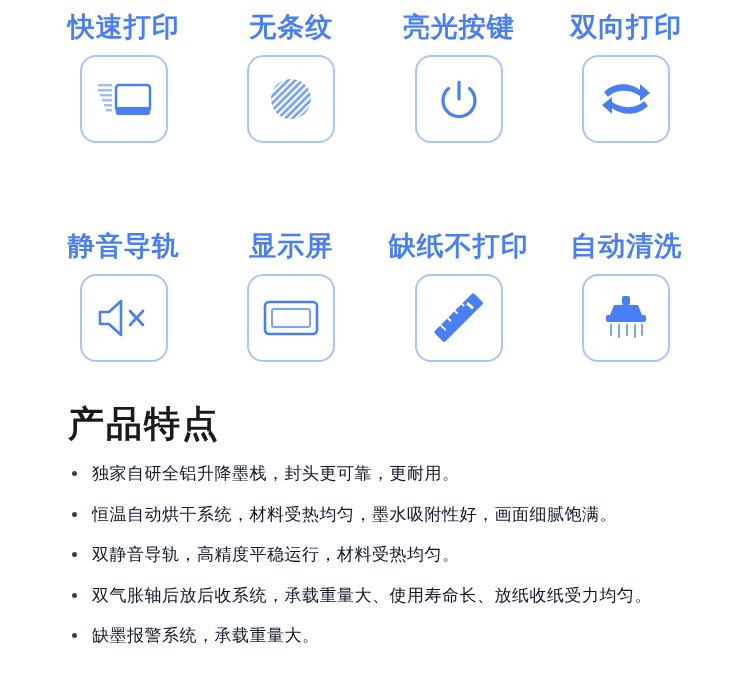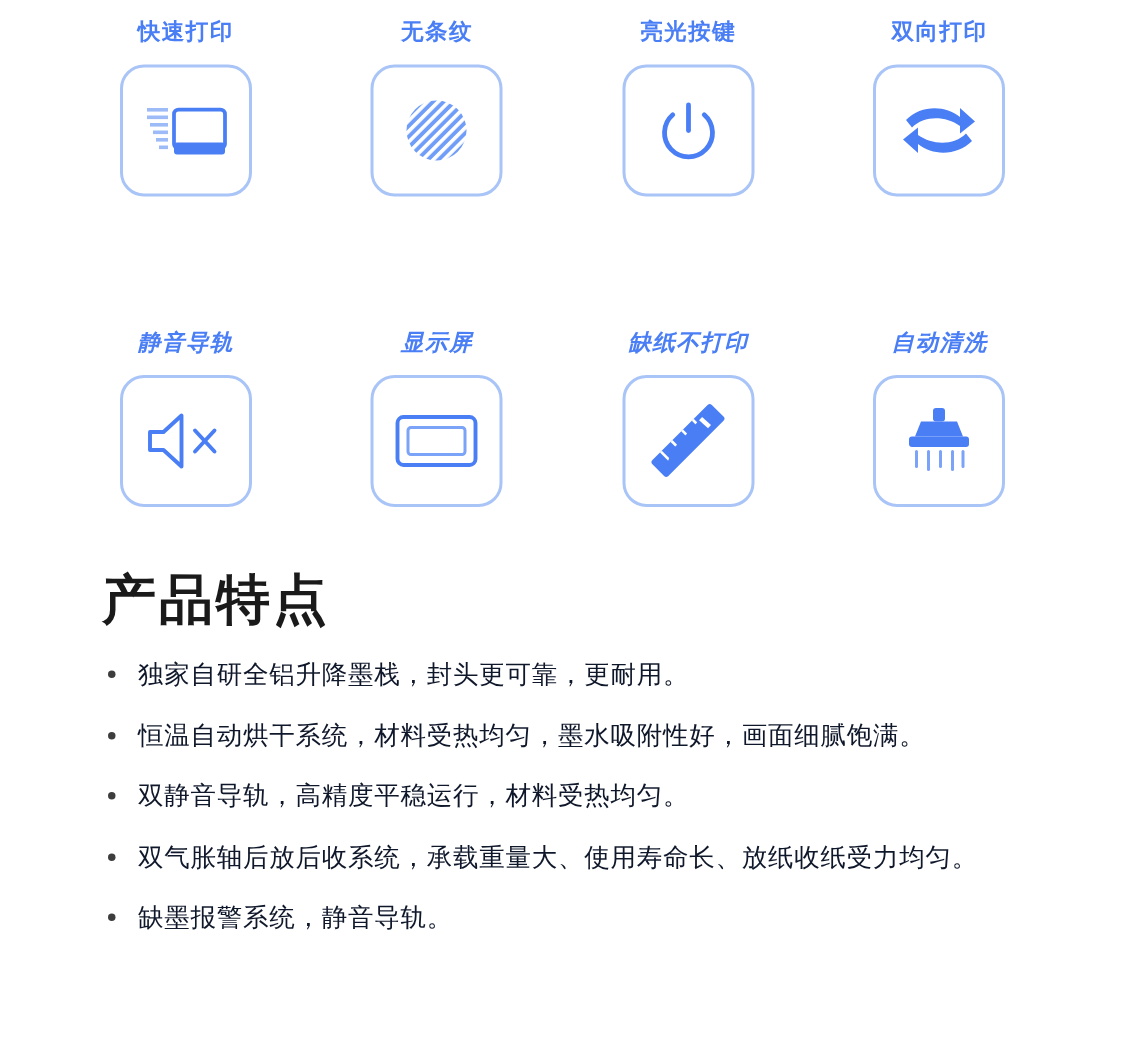--- a/index.html
+++ b/index.html
@@ -30,21 +30,21 @@
     padding: 14px 40px 0 40px;
     box-sizing: border-box;
   }
   .feature-cell {
     display: flex;
     flex-direction: column;
     align-items: center;
     padding-bottom: 10px;
   }
   .feature-title {
-    font-size: 15px;
+    font-size: 27px;
     font-weight: bold;
     color: #4a7ef5;
     letter-spacing: 1px;
     margin-bottom: 14px;
     line-height: 1;
     white-space: nowrap;
   }
   .feature-box {
     width: 88px;
     height: 88px;
@@ -53,21 +53,21 @@
     box-sizing: border-box;
     display: flex;
     align-items: center;
     justify-content: center;
   }
   .feature-box svg {
     display: block;
   }
 
   
-  .row-2 .feature-cell { padding-top: 66px; font-style: italic; }
+  .row-2 .feature-cell { padding-top: 66px; }
 
   
   .section {
     padding: 30px 40px 0 40px;
   }
   .section-title {
     font-size: 36px;
     font-weight: bold;
     color: #1a1a1a;
     letter-spacing: 2px;
@@ -243,17 +243,17 @@
 
   </div>
 
   <div class="section">
     <h2 class="section-title">产品特点</h2>
     <ul class="bullet-list">
       <li>独家自研全铝升降墨栈，封头更可靠，更耐用。</li>
       <li>恒温自动烘干系统，材料受热均匀，墨水吸附性好，画面细腻饱满。</li>
       <li>双静音导轨，高精度平稳运行，材料受热均匀。</li>
       <li>双气胀轴后放后收系统，承载重量大、使用寿命长、放纸收纸受力均匀。</li>
-      <li>缺墨报警系统，静音导轨。</li>
+      <li>缺墨报警系统，承载重量大。</li>
     </ul>
   </div>
 
 </div>
 
 </body></html>

